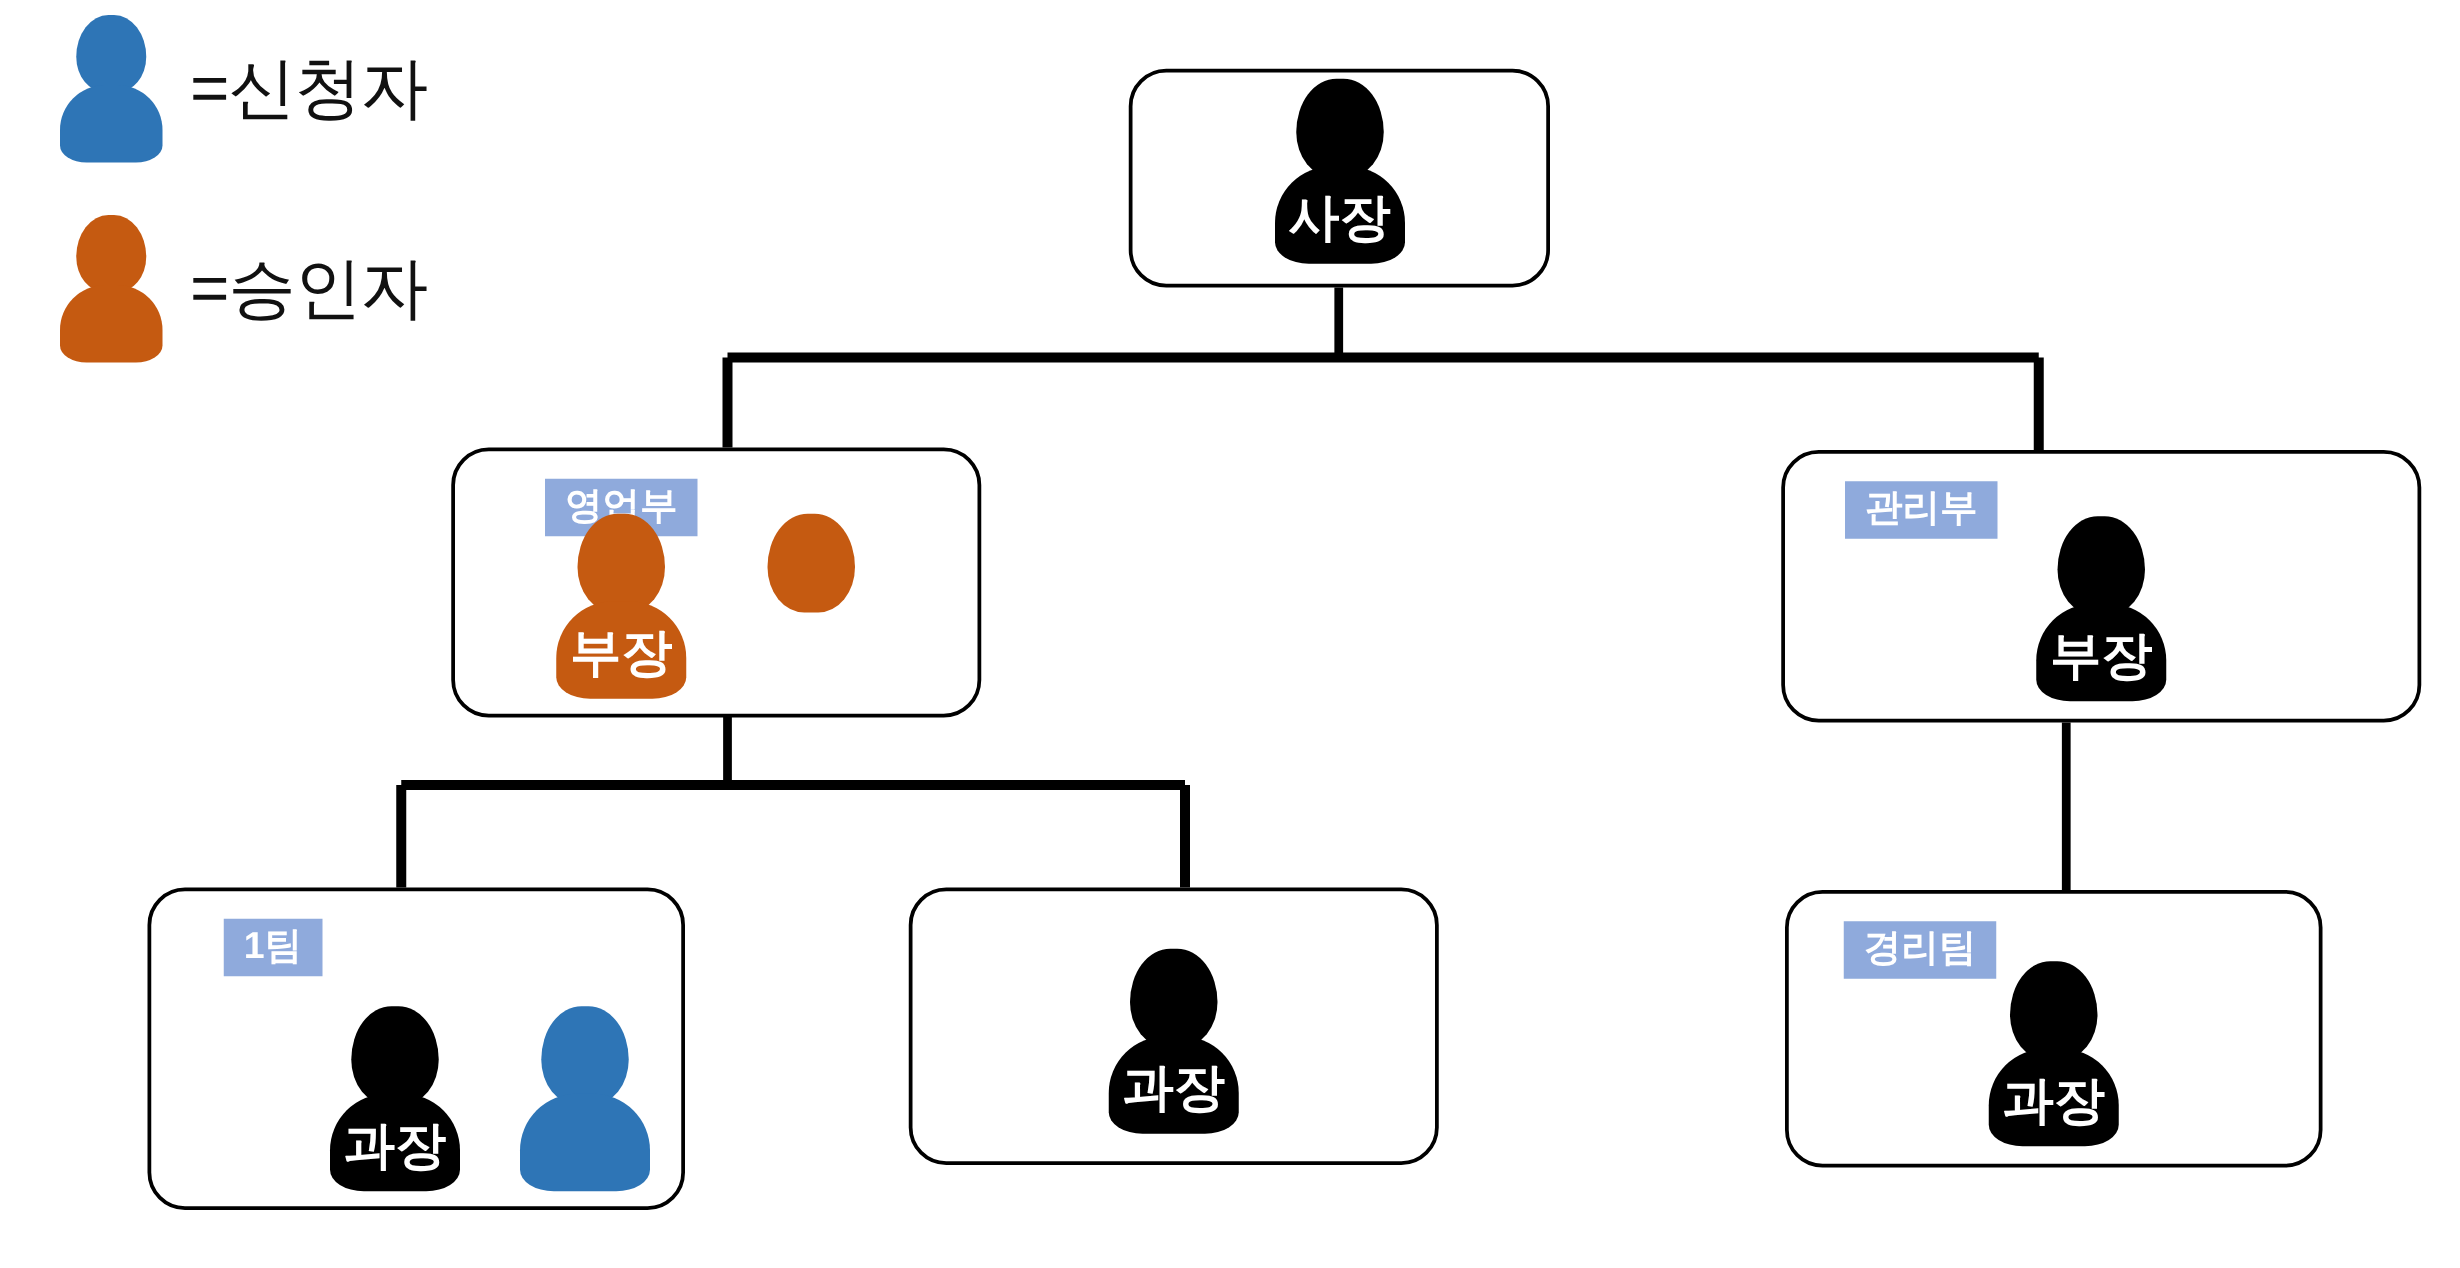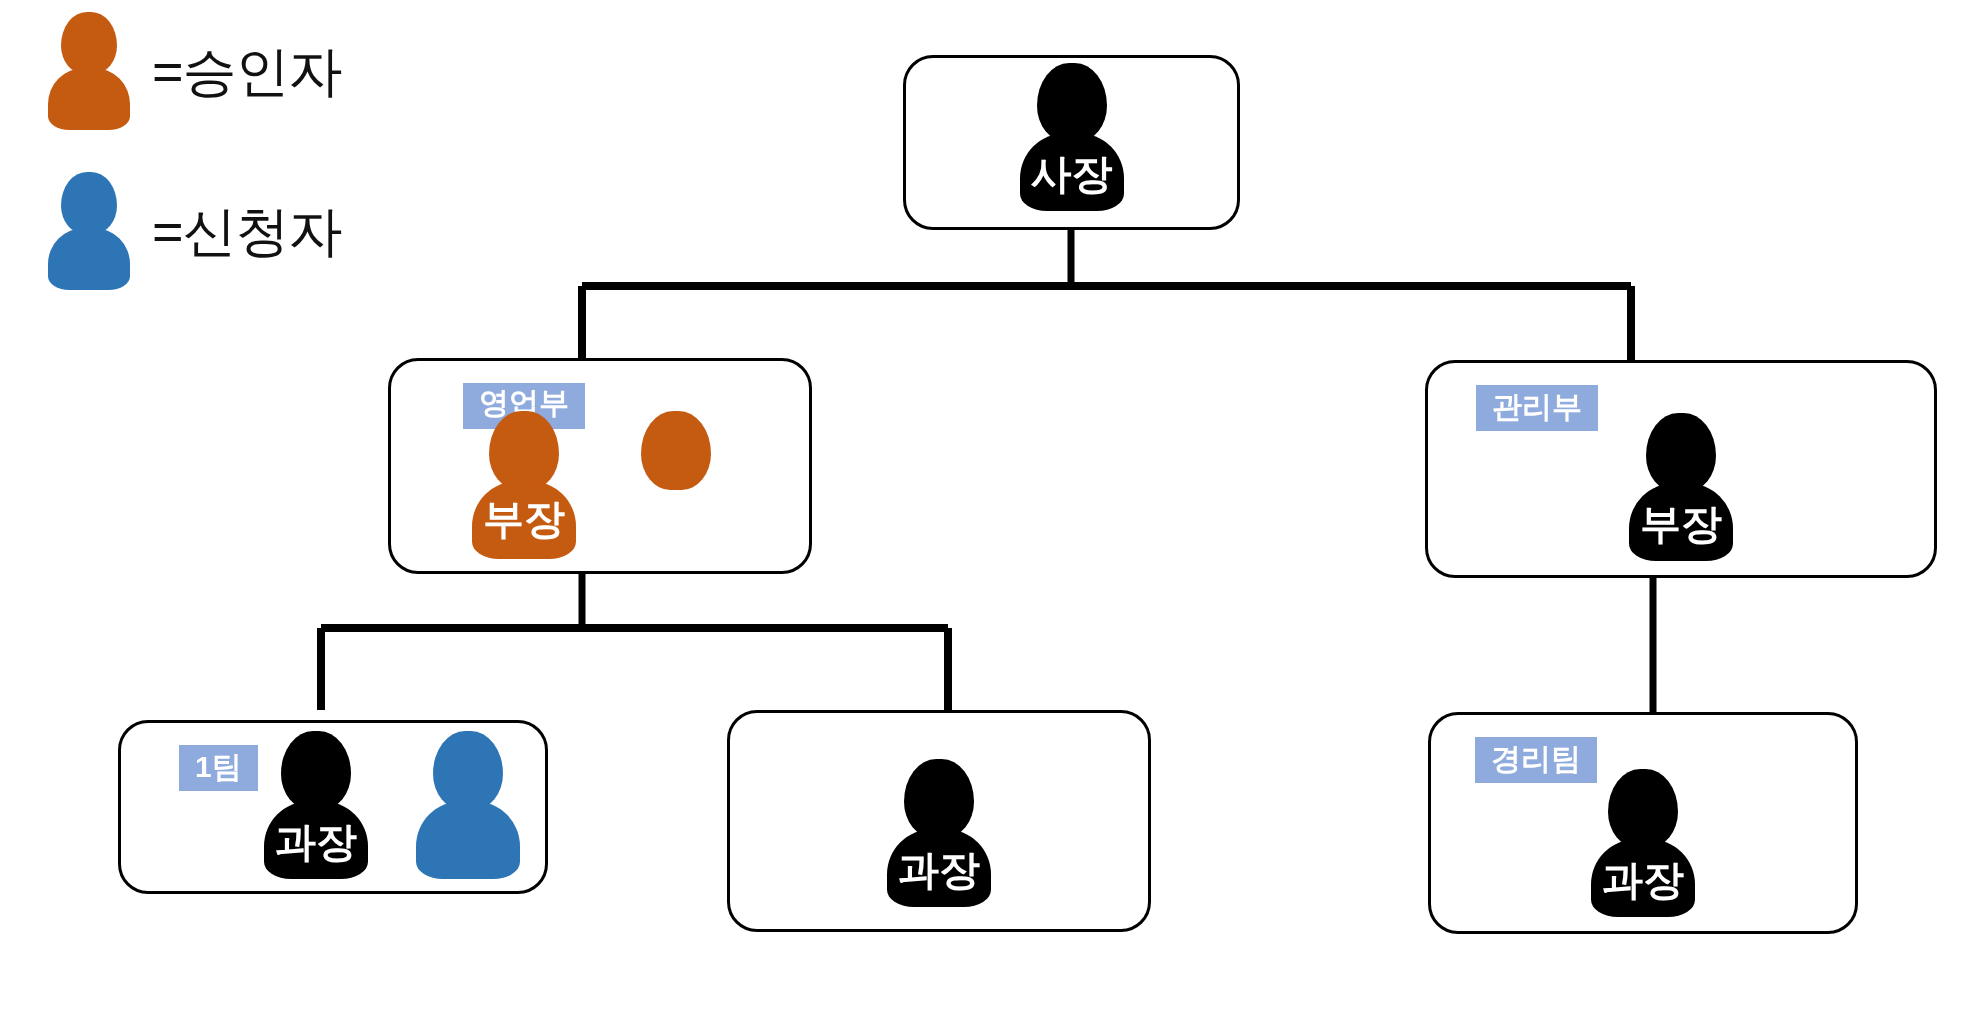--- a/index.html
+++ b/index.html
@@ -110,50 +110,50 @@
       <path d="M948 628 L948 710" stroke-width="8"></path>
 
       <path d="M1653 578 L1653 712" stroke-width="7"></path>
     </g>
   </svg>
 
   <div class="legend">
 
     <div class="legend-row">
       <span class="legend-icon">
+        <span class="person p-legend c-blue">
+          <span class="head"></span><span class="body"></span>
+        </span>
+      </span>
+      <span class="legend-text">=신청자</span>
+    </div>
+
+    <div class="legend-row">
+      <span class="legend-icon">
         <span class="person p-legend c-orange">
           <span class="head"></span><span class="body"></span>
         </span>
       </span>
       <span class="legend-text">=승인자</span>
     </div>
 
-    <div class="legend-row">
-      <span class="legend-icon">
-        <span class="person p-legend c-blue">
-          <span class="head"></span><span class="body"></span>
-        </span>
-      </span>
-      <span class="legend-text">=신청자</span>
-    </div>
-
   </div>
 
   <div class="node" style="left:903px;top:55px;width:337px;height:175px;">
     <div class="people" style="left:0;right:0;bottom:16px;">
       <span class="person p-node c-black">
         <span class="head"></span>
         <span class="body">
             <span class="ptitle">사장</span>
           </span>
       </span>
     </div>
   </div>
 
-  <div class="node" style="left:388px;top:358px;width:424px;height:216px;font-family:Liberation Mono, monospace;">
+  <div class="node" style="left:361px;top:358px;width:424px;height:216px;">
     <div class="badge" style="left:72px;top:22px;">영업부</div>
     <div class="people" style="left:0;right:0;bottom:12px;">
       <span class="person p-node c-orange">
         <span class="head"></span>
         <span class="body">
             <span class="ptitle">부장</span>
           </span>
       </span>
       <span class="person p-node c-orange">
         <span class="head"></span>
@@ -166,21 +166,21 @@
     <div class="people" style="left:0;right:0;bottom:14px;">
       <span class="person p-node c-black">
         <span class="head"></span>
         <span class="body">
             <span class="ptitle">부장</span>
           </span>
       </span>
     </div>
   </div>
 
-  <div class="node" style="left:118px;top:710px;width:430px;height:174px;margin-top:10px;">
+  <div class="node" style="left:118px;top:710px;width:430px;height:258px;">
     <div class="badge" style="left:58px;top:22px;">1팀</div>
     <div class="people" style="left:118px;right:0;bottom:12px;">
       <span class="person p-node c-black">
         <span class="head"></span>
         <span class="body">
             <span class="ptitle">과장</span>
           </span>
       </span>
       <span class="person p-node c-blue">
         <span class="head"></span>

